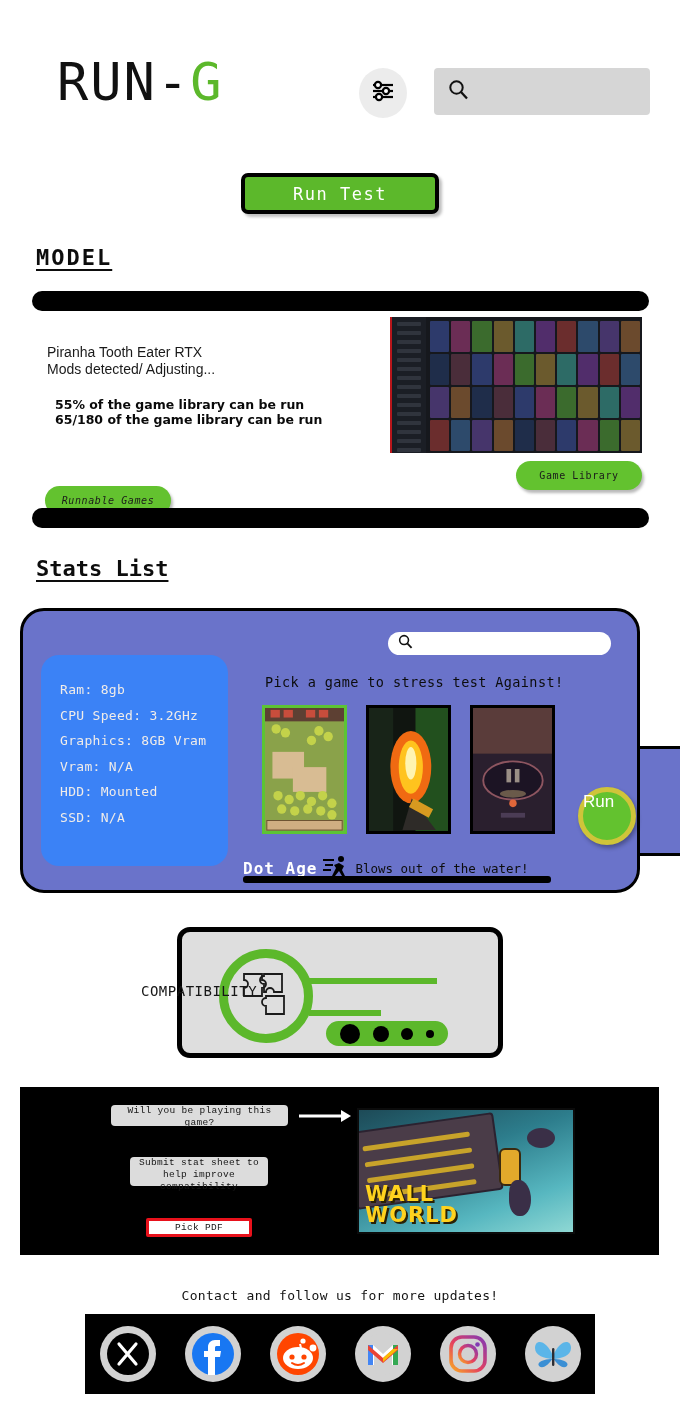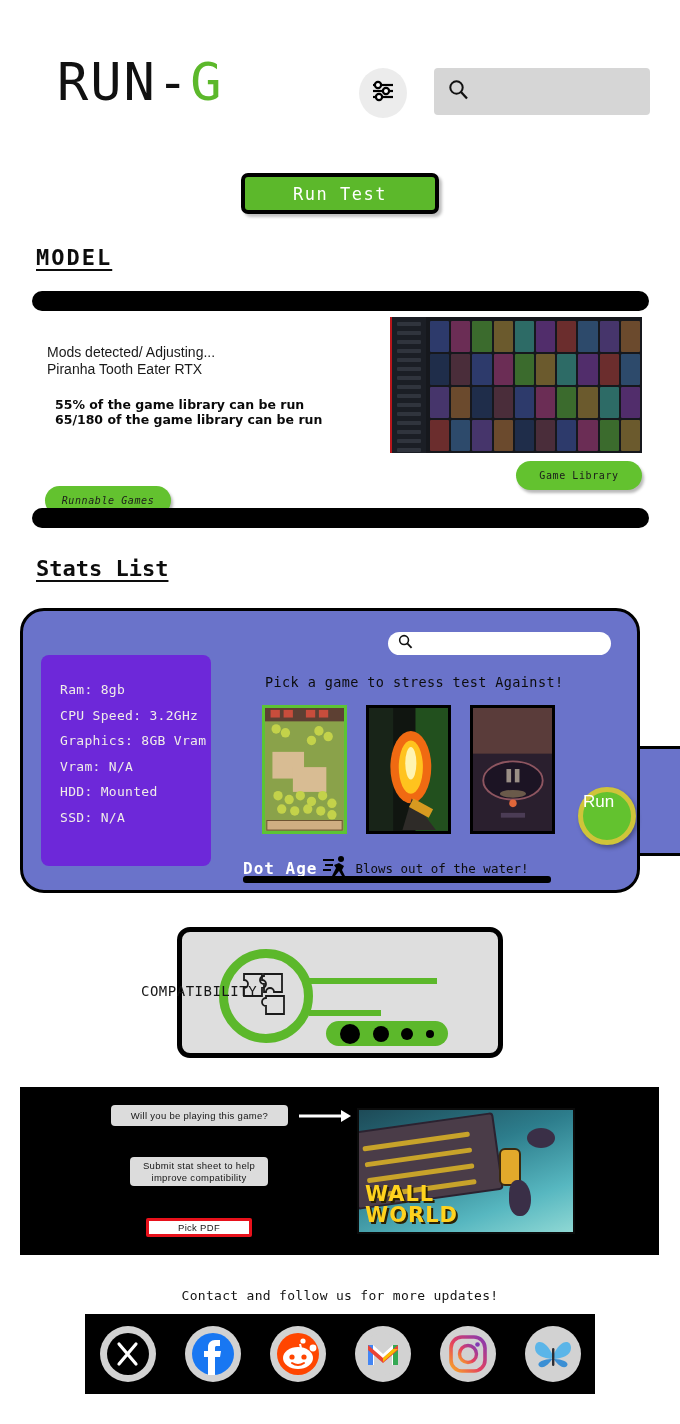--- a/index.html
+++ b/index.html
@@ -104,22 +104,22 @@
     background: #6a73ca; border: 3px solid #000; border-radius: 24px;
   }
   .stats-notch {
     position: absolute; left: 560px; top: 138px; width: 105px; height: 110px;
     background: #6a73ca; border: 3px solid #000; border-left: none;
     border-top-right-radius: 4px;
   }
   .stats-notch-cover { position: absolute; left: 556px; top: 141px; width: 16px; height: 104px; background: #6a73ca; }
 
   .spec-card {
-    position: absolute; left: 41px; top: 655px; width: 170px; height: 211px;
-    background: #6d28d9; border-radius: 8px; padding: 22px 0 0 19px;
+    position: absolute; left: 41px; top: 655px; width: 187px; height: 211px;
+    background: #3b82f6; border-radius: 18px; padding: 22px 0 0 19px;
   }
   .spec-card div {
     font-family: "DejaVu Sans Mono", monospace; font-size: 13px;
     color: #f0ece9; line-height: 25.5px; letter-spacing: .3px;
   }
 
   .inner-search {
     position: absolute; left: 388px; top: 632px; width: 223px; height: 23px;
     background: #ffffff; border-radius: 12px; display: flex; align-items: center; padding-left: 10px;
   }
@@ -181,21 +181,21 @@
     justify-content: space-around; padding: 0 8px;
   }
   .compat-dots b { display: block; background: #000; border-radius: 50%; }
 
   
   .promo {
     position: absolute; left: 20px; top: 1087px; width: 639px; height: 168px; background: #000000;
   }
   .promo-btn {
     position: absolute; background: #dcdcdc; border: none; border-radius: 4px;
-    font-family: Liberation Sans, sans-serif; font-size: 9.5px; color: #161616;
+    font-family: Liberation Mono, monospace; font-size: 9.5px; color: #161616;
     cursor: pointer; letter-spacing: .3px; line-height: 12px;
   }
   #btn-playing { left: 111px; top: 1105px; width: 177px; height: 21px; }
   #btn-submit  { left: 130px; top: 1157px; width: 138px; height: 29px; }
   #btn-print   {
     left: 146px; top: 1218px; width: 106px; height: 19px;
     background: #ffffff; border: 3px solid #e8111b; border-radius: 2px; font-size: 9.5px;
   }
   .promo-arrow { position: absolute; left: 299px; top: 1108px; width: 52px; height: 16px; }
 
@@ -263,22 +263,22 @@
       <input class="sinput" value="" placeholder="" style="">
     </div>
   </div>
 
   <button class="run-test">Run Test</button>
 
   <div class="sec-heading" id="model-heading">MODEL</div>
   <div class="black-bar" id="bar-top"></div>
 
   <div class="model-text">
+    <div class="model-title">Piranha Tooth Eater RTX</div>
     <div class="model-title">Mods detected/ Adjusting...</div>
-    <div class="model-title">Piranha Tooth Eater RTX</div>
     <div class="model-stat" id="model-stat-1">55% of the game library can be run</div>
     <div class="model-stat" id="model-stat-2">65/180 of the game library can be run</div>
   </div>
 
   <div class="library-shot">
     <div class="lib-side">
       <i></i>
         <i></i>
         <i></i>
         <i></i>

